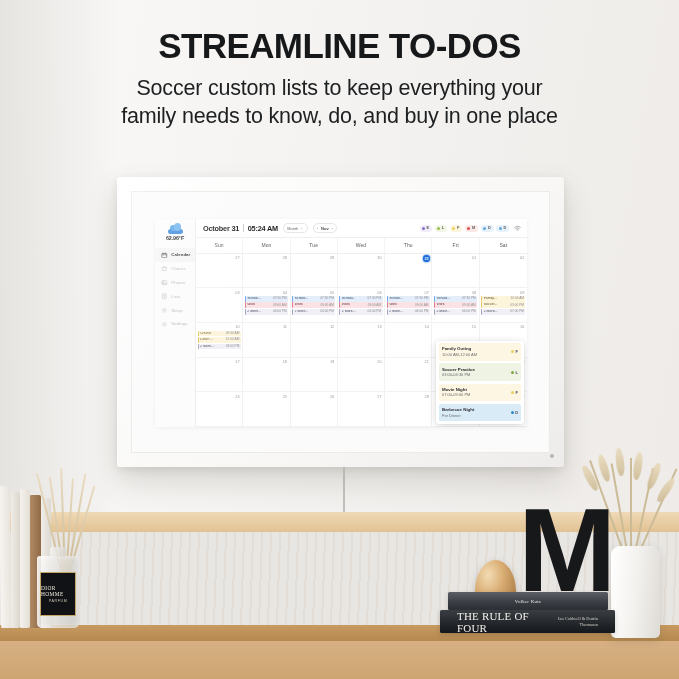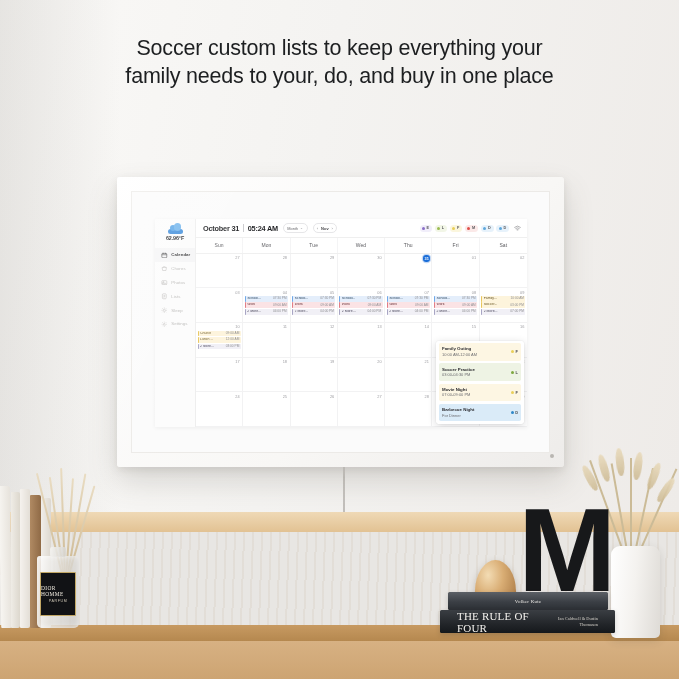--- a/index.html
+++ b/index.html
@@ -278,23 +278,24 @@
   <div class="wall-shadow-left"></div>
   <div class="wall-seam"></div>
   <div class="desk"></div>
   <div class="desk-top"></div>
   <div class="desk-grain"></div>
   <div class="desk-edge"></div>
   <div class="desk-front"></div>
 </div>
 
 <div class="headline-wrap">
+  <div class="headline">STREAMLINE TO-DOS</div>
   <div class="subline">
     <div>Soccer custom lists to keep everything your</div>
-    <div>family needs to your, do, and buy in one place</div>
+    <div>family needs to know, do, and buy in one place</div>
   </div>
 </div>
 
 <div class="books-left">
   <div class="bk bk1"></div>
   <div class="bk bk2"></div>
   <div class="bk bk3">
       <div class="bk-txt">A GOOD GIRL'S GUIDE</div>
     </div>
   <div class="bk bk4"></div>

